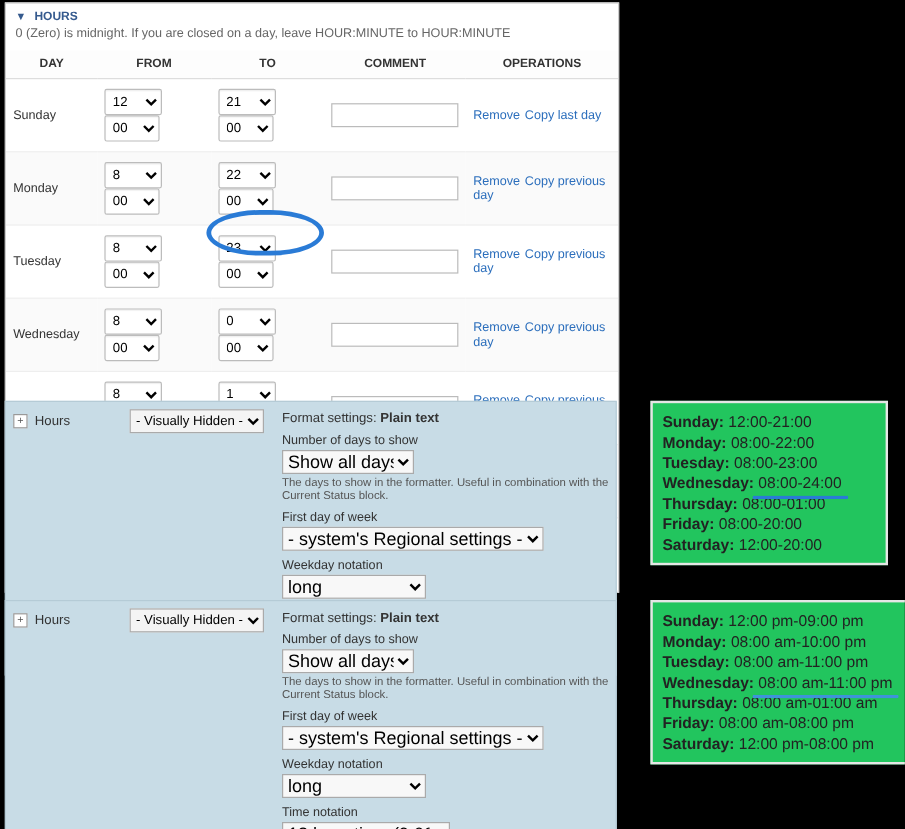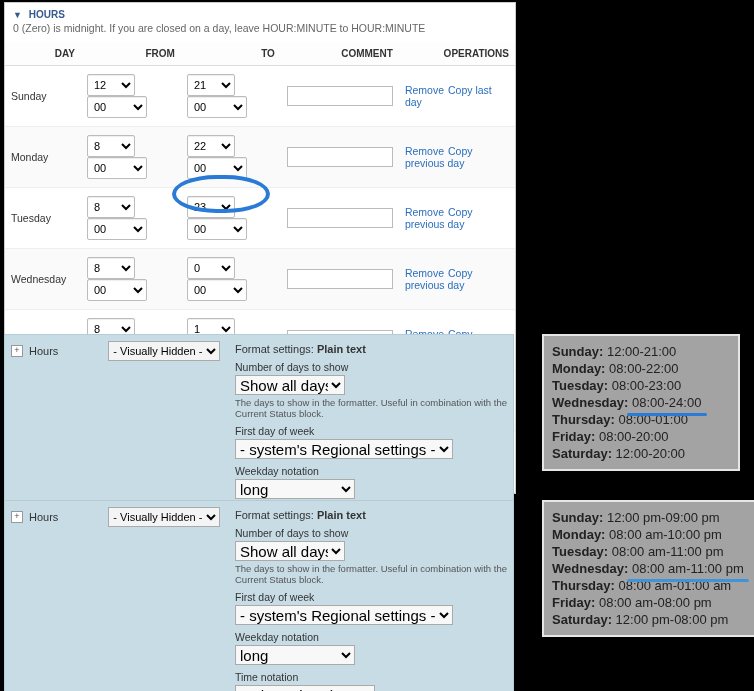--- a/index.html
+++ b/index.html
@@ -3,42 +3,42 @@
 <meta charset="utf-8">
 <style>
   html,body{margin:0;padding:0;background:#000;font-family:Verdana,Geneva,sans-serif;font-size:11px;color:#333}
   .stage{width:754px;height:691px;position:relative}
   
   .hours-wrap{background:#fff;border:1px solid #ccc;width:510px;margin:2px 0 0 4px}
   .hours-hdr{color:#355a8e;font-size:10px;font-weight:bold;padding:6px 8px 0 8px;cursor:pointer}
   .tri{font-size:9px;margin-right:4px}
   .hint{color:#666;font-size:10.5px;padding:2px 20px 8px 8px}
   table.hours{width:100%;border-collapse:collapse}
-  table.hours th{font-size:10px;font-weight:bold;color:#333;text-align:right;padding:6px 6px;border-bottom:1px solid #ddd;background:#fdfdfd}
+  table.hours th{font-size:10px;font-weight:bold;color:#333;text-align:center;padding:6px 6px;border-bottom:1px solid #ddd;background:#fdfdfd}
   table.hours td{padding:8px 6px;border-bottom:1px solid #eee;font-size:10.5px;vertical-align:middle}
   table.hours tr:nth-child(even) td{background:#fafafa}
   td.daycell{font-weight:normal;color:#333;width:64px}
   select.sel{font-size:11px;height:22px;border:1px solid #bcbcbc;background:#fff;border-radius:2px;box-shadow:inset 0 1px 1px rgba(0,0,0,.07);padding:1px 2px}
-  select.hr{width:48px}select.mn{width:60px}
+  select.hr{width:48px}select.mn{width:46px}
   input.comment{width:100px;height:18px;border:1px solid #bbb;font-size:11px;padding:0 2px}
   a.op{color:#2b6ebc;font-size:10.5px;text-decoration:none;margin-right:4px}
   .circle{border:4px solid #2a7bd6;border-radius:50%/55%;width:90px;height:30px;position:absolute;pointer-events:none}
   
   .cfg{background:#c8dce6;width:510px;margin-left:4px;border:1px solid #b5cbd6;padding:6px 6px 10px 6px;box-sizing:border-box;position:absolute}
   .plus{display:inline-block;width:10px;height:10px;border:1px solid #999;background:#fff;font-size:9px;line-height:9px;text-align:center;color:#555;margin-right:6px;vertical-align:middle}
   .cfg .row1{display:flex;align-items:center}
   .cfg .lbl-hours{font-size:11px;color:#333;vertical-align:middle;margin-right:50px}
   .cfg select.vis{font-size:11px;height:20px;border:1px solid #aaa;background:#f4f4f4}
   .cfg .settings{margin-left:224px;margin-top:-18px;font-size:11px;color:#333}
   .cfg .settings .fsrow{margin-bottom:2px}
   .cfg .settings .flabel{font-size:10.5px;color:#333;margin-top:6px}
   .cfg .settings .help{font-size:9.5px;color:#555;margin-top:2px}
   .cfg select.cfgsel{font-size:15px;height:20px;border:1px solid #aaa;background:#f8f8f8;margin-top:2px}
   
-  .out{background:#a3a3a3;border:2px solid #e6e6e6;width:198px;padding:6px 8px;box-sizing:border-box;font-family:Arial,Helvetica,sans-serif;font-size:13px;color:#222;position:absolute}
+  .out{background:#22c55e;border:2px solid #e6e6e6;width:198px;padding:6px 8px;box-sizing:border-box;font-family:Arial,Helvetica,sans-serif;font-size:13px;color:#222;position:absolute}
   .out .line{margin:2px 0;white-space:nowrap}
   .out .dn{font-weight:bold}
   .uline{border-bottom:3px solid #2a7bd6;border-radius:2px;position:absolute;pointer-events:none}
 </style>
 </head>
 <body>
 <div class="stage">
 
 <div class="hours-wrap">
   <div class="hours-hdr">

